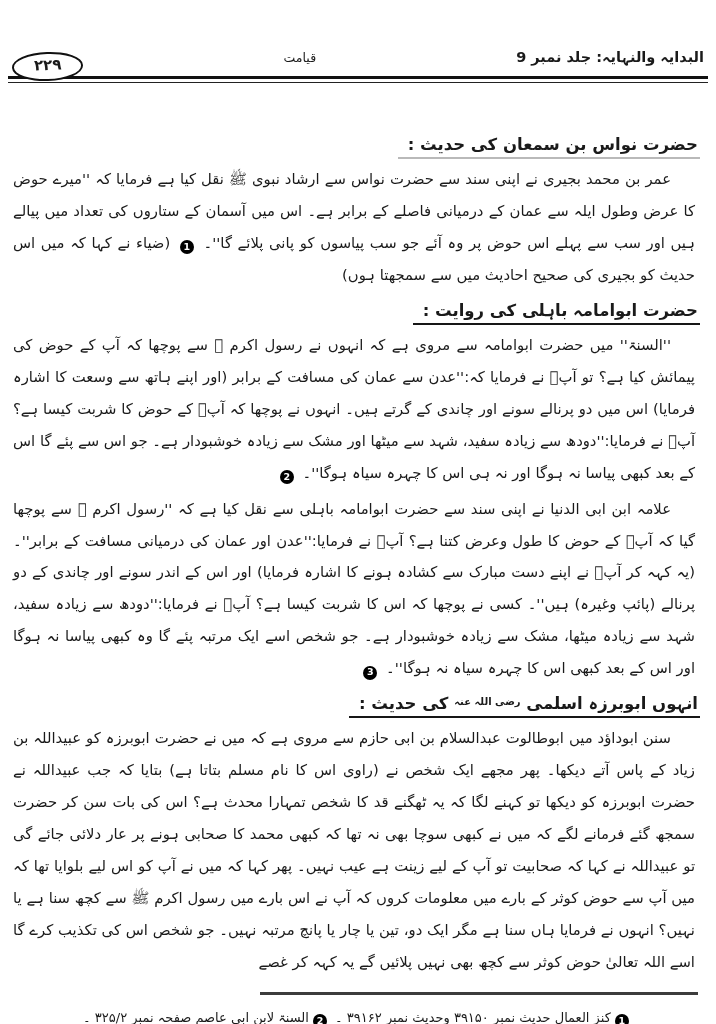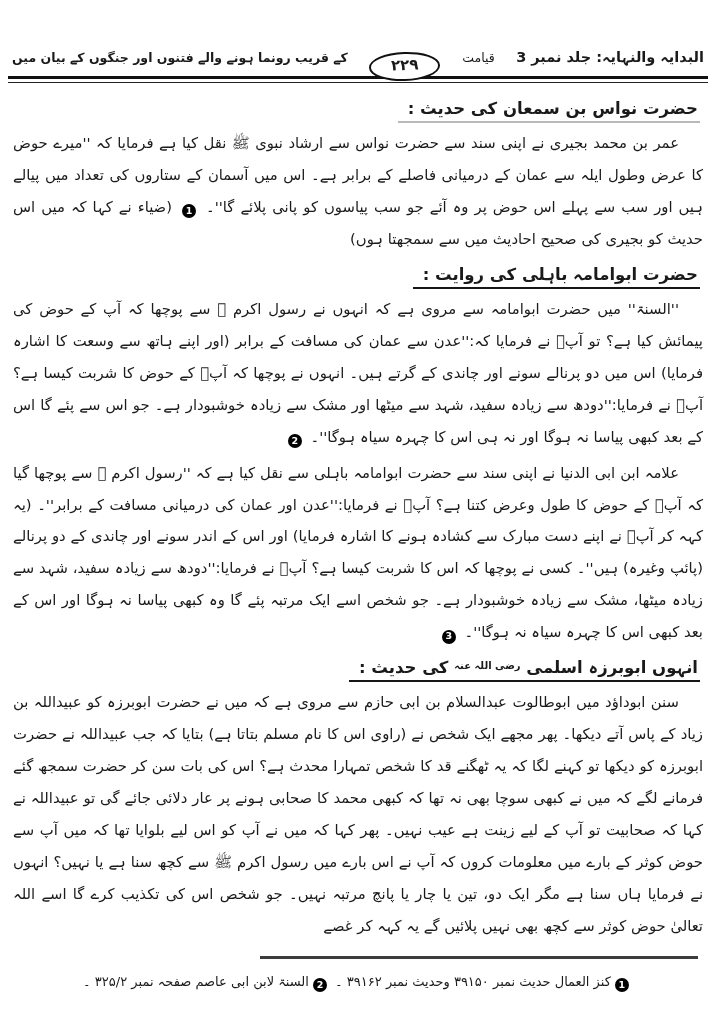--- a/index.html
+++ b/index.html
@@ -29,24 +29,24 @@
     border-top:3px solid #111;border-bottom:1.5px solid #222;
   }
   
   .sections{padding:6px 0 0 0;}
   .heading-row{text-align:right;margin:10px 16px 4px 16px;}
   .section-heading{
     display:inline-block;font-size:16.5px;font-weight:bold;
     padding:0 2px 3px 10px;border-bottom:2.5px solid #161616;
     letter-spacing:0.2px;
   }
-  .heading-row.no-rule .section-heading{border-bottom-color:#b9b9b9;}
+  .heading-row.no-rule .section-heading{border-bottom-color:#b9b9b9;margin-top:36px;}
   .small-honorific{font-size:10px;font-weight:bold;position:relative;top:-4px;}
   .para{
-    margin:4px 13px 2px 13px;font-size:14.8px;line-height:2.16;
+    margin:4px 21px 2px 13px;font-size:14.8px;line-height:2.16;
     text-align:justify;text-indent:24px;
   }
   .fn-circle{
     display:inline-flex;align-items:center;justify-content:center;
     width:14px;height:14px;border-radius:50%;background:#000;color:#fff;
     font-size:9.5px;font-weight:bold;margin:0 4px;vertical-align:-2px;
     text-indent:0;direction:ltr;
   }
   
   .footnote-sep{
@@ -56,24 +56,23 @@
   .footnotes{text-align:center;font-size:13px;line-height:2.35;padding:0 20px;}
   .footnote-line{white-space:nowrap;}
 </style>
 </head>
 <body>
 
 <div class="page">
 
   <div class="header">
     <div class="header-row">
-      <span class="hdr-title">البدایہ والنہایہ: جلد نمبر 3</span>
+      <span class="hdr-title">البدایہ والنہایہ: جلد نمبر 9</span>
       <span class="hdr-sub-start">قیامت</span>
       <span class="page-oval">۲۲۹</span>
-      <span class="hdr-sub-rest">کے قریب رونما ہونے والے فتنوں اور جنگوں کے بیان میں</span>
     </div>
     <div class="header-rule"></div>
   </div>
 
   <div class="sections">
       <div class="heading-row no-rule"><span class="section-heading"><span>حضرت نواس بن سمعان کی حدیث :</span></span></div>
       <div class="para"><span>عمر بن محمد بجیری نے اپنی سند سے حضرت نواس سے ارشاد نبوی ﷺ نقل کیا ہے فرمایا کہ ''میرے حوض کا عرض وطول ایلہ سے عمان کے درمیانی فاصلے کے برابر ہے۔ اس میں آسمان کے ستاروں کی تعداد میں پیالے ہیں اور سب سے پہلے اس حوض پر وہ آئے جو سب پیاسوں کو پانی پلائے گا''۔ </span><span class="fn-circle">1</span><span> (ضیاء نے کہا کہ میں اس حدیث کو بجیری کی صحیح احادیث میں سے سمجھتا ہوں)</span></div>
       <div class="heading-row"><span class="section-heading"><span>حضرت ابوامامہ باہلی کی روایت :</span></span></div>
       <div class="para"><span>''السنۃ'' میں حضرت ابوامامہ سے مروی ہے کہ انہوں نے رسول اکرم ﷺ سے پوچھا کہ آپ کے حوض کی پیمائش کیا ہے؟ تو آپؐ نے فرمایا کہ:''عدن سے عمان کی مسافت کے برابر (اور اپنے ہاتھ سے وسعت کا اشارہ فرمایا) اس میں دو پرنالے سونے اور چاندی کے گرتے ہیں۔ انہوں نے پوچھا کہ آپؐ کے حوض کا شربت کیسا ہے؟ آپؐ نے فرمایا:''دودھ سے زیادہ سفید، شہد سے میٹھا اور مشک سے زیادہ خوشبودار ہے۔ جو اس سے پئے گا اس کے بعد کبھی پیاسا نہ ہوگا اور نہ ہی اس کا چہرہ سیاہ ہوگا''۔ </span><span class="fn-circle">2</span></div>
       <div class="para"><span>علامہ ابن ابی الدنیا نے اپنی سند سے حضرت ابوامامہ باہلی سے نقل کیا ہے کہ ''رسول اکرم ﷺ سے پوچھا گیا کہ آپؐ کے حوض کا طول وعرض کتنا ہے؟ آپؐ نے فرمایا:''عدن اور عمان کی درمیانی مسافت کے برابر''۔ (یہ کہہ کر آپؐ نے اپنے دست مبارک سے کشادہ ہونے کا اشارہ فرمایا) اور اس کے اندر سونے اور چاندی کے دو پرنالے (پائپ وغیرہ) ہیں''۔ کسی نے پوچھا کہ اس کا شربت کیسا ہے؟ آپؐ نے فرمایا:''دودھ سے زیادہ سفید، شہد سے زیادہ میٹھا، مشک سے زیادہ خوشبودار ہے۔ جو شخص اسے ایک مرتبہ پئے گا وہ کبھی پیاسا نہ ہوگا اور اس کے بعد کبھی اس کا چہرہ سیاہ نہ ہوگا''۔ </span><span class="fn-circle">3</span></div>

